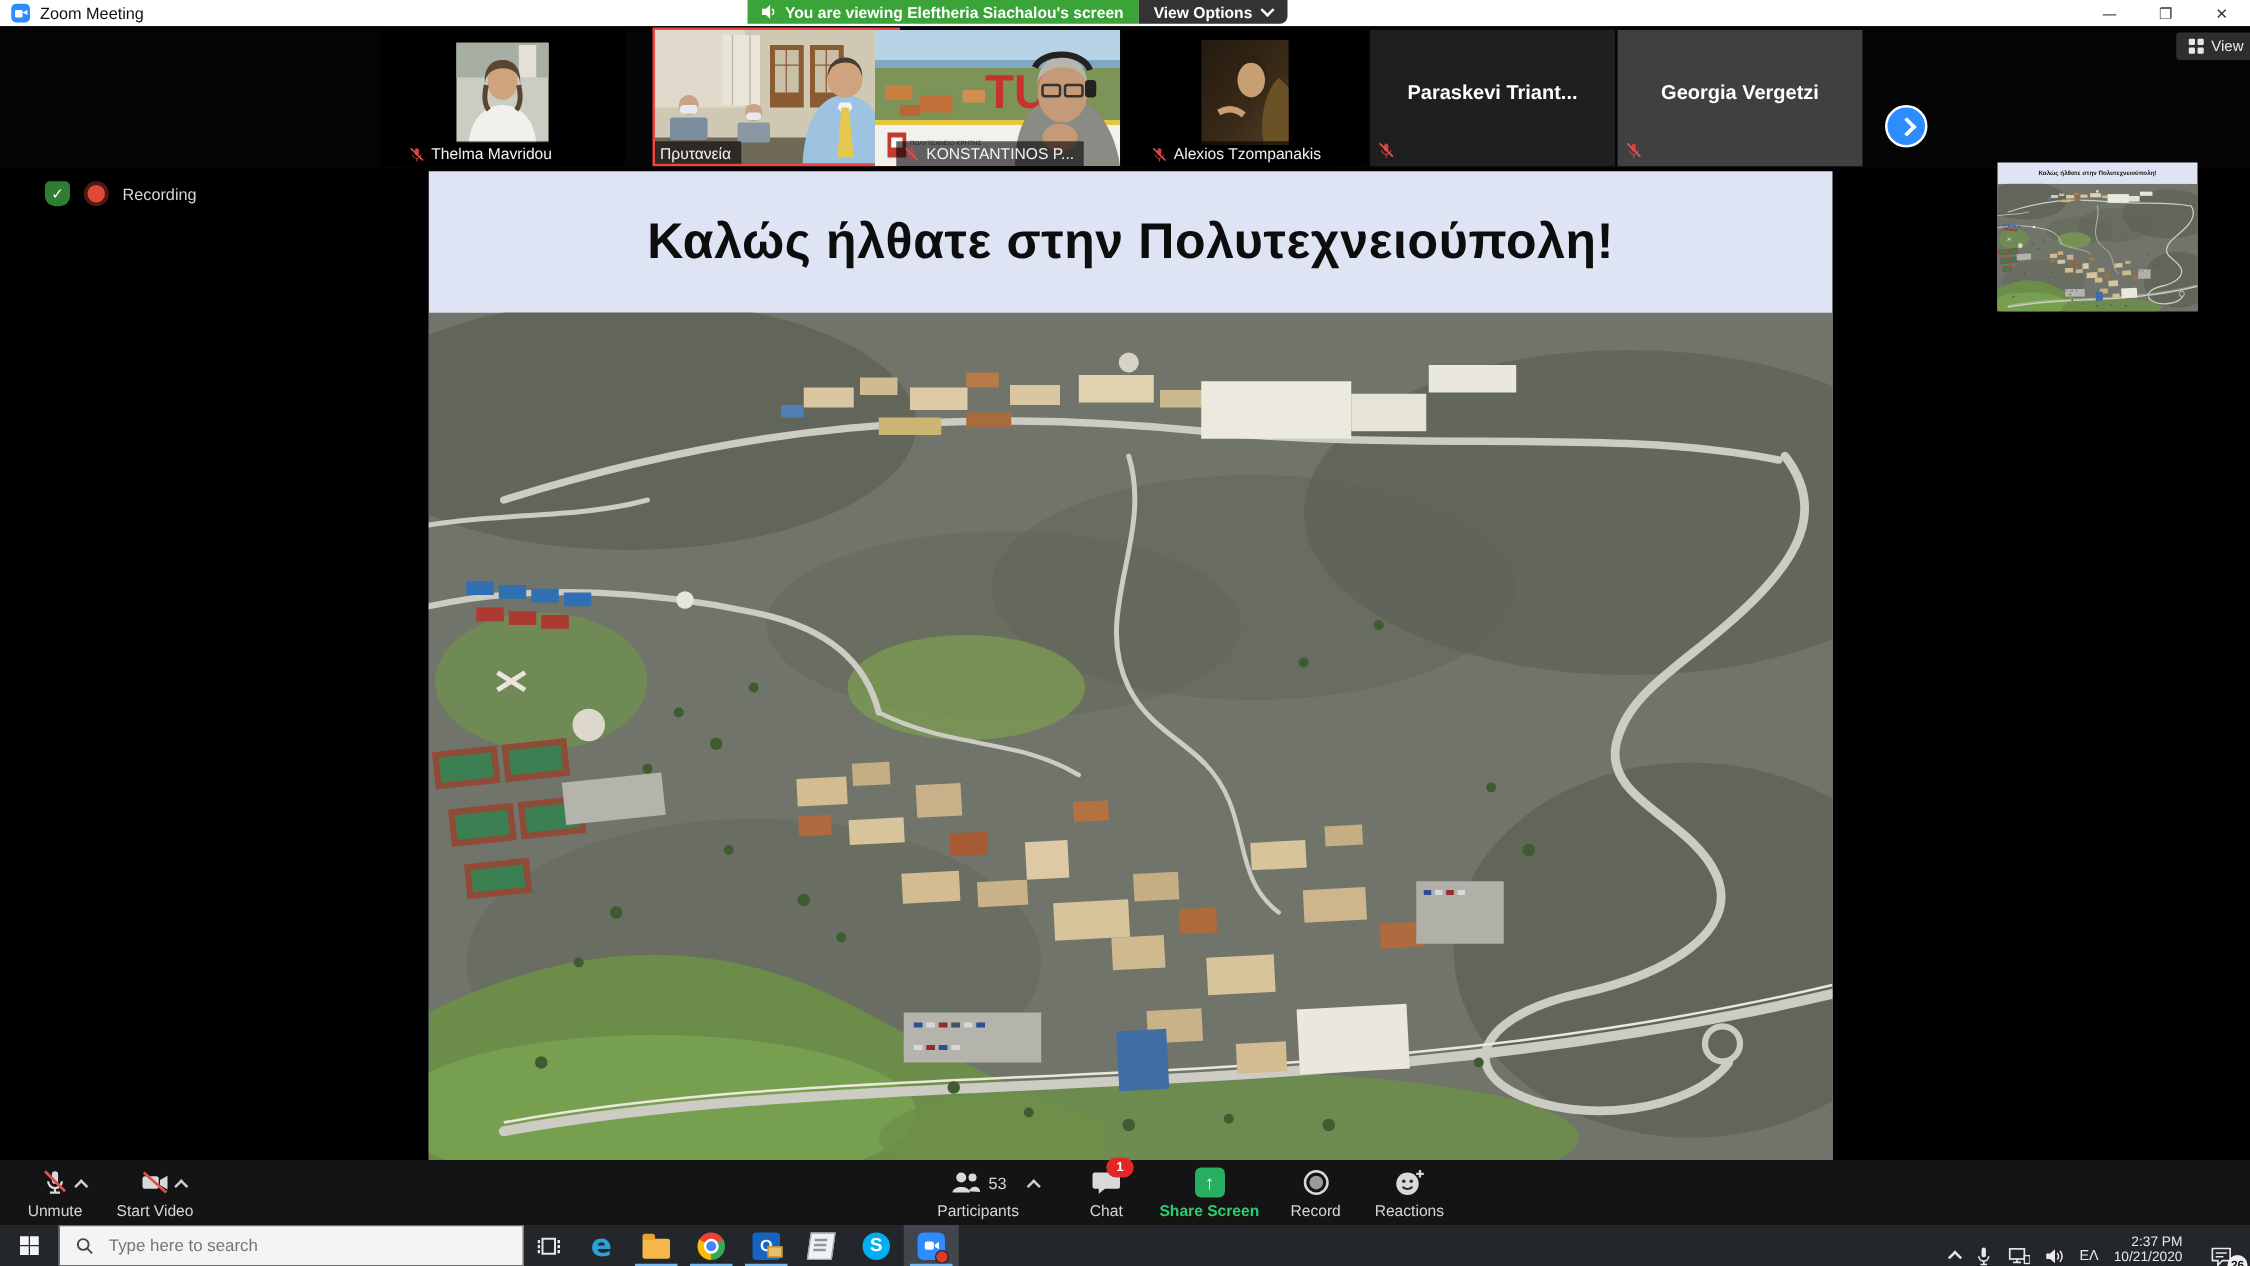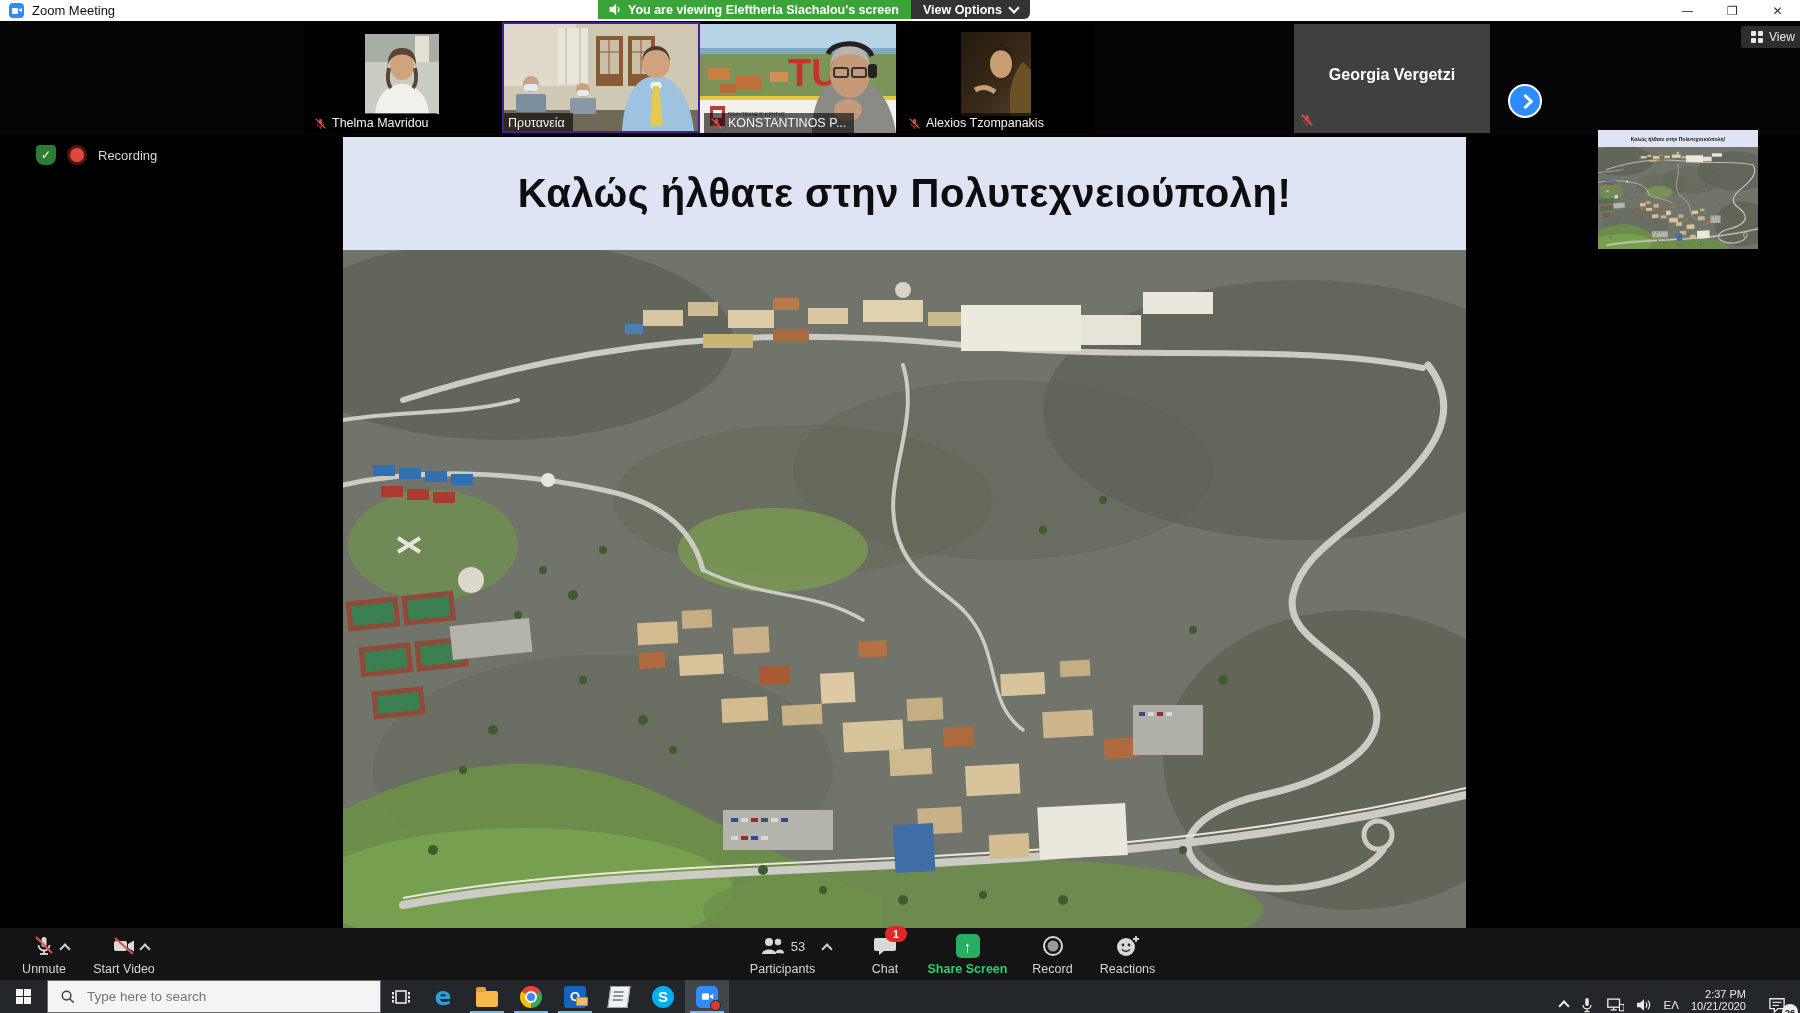--- a/index.html
+++ b/index.html
@@ -24,22 +24,22 @@
   .chev-down{transform:rotate(45deg);margin-top:-3px;}
   .chev-up{transform:rotate(-135deg);margin-top:3px;}
   .chev-right{transform:rotate(-45deg);}
   .chev-white{border-color:#fff;}
 
   
   .strip{left:0;top:21px;width:1800px;height:114px;background:#050505;}
   .tile{position:absolute;top:3px;width:196px;height:109px;background:#000;overflow:hidden;}
   .tile.namedark{background:#1f1f1f;}
   .tile.namedark2{background:#404040;}
-  .tile.active{border:2px solid #4c1d95;top:1px;width:194px;height:107px;}
-  .tile-label{position:absolute;left:4px;bottom:0;background:rgba(0,0,0,.6);color:#f2f2f2;
+  .tile.active{border:2px solid #ef4444;top:1px;width:194px;height:107px;margin-left:20px;}
+  .tile-label{position:absolute;left:17px;bottom:0;background:rgba(0,0,0,.6);color:#f2f2f2;
               font-size:12.5px;padding:3px 8px 3px 6px;display:flex;align-items:center;gap:5px;max-width:180px;
               white-space:nowrap;overflow:hidden;}
   .center-name{position:absolute;left:0;right:0;top:42px;text-align:center;color:#fff;font-size:16px;font-weight:bold;}
   .corner-mic{position:absolute;left:6px;bottom:6px;}
   .next-btn{left:1508px;top:63px;width:30px;height:30px;border-radius:50%;background:#2d8cff;border:2px solid #fff;
             display:flex;align-items:center;justify-content:center;}
   .view-btn{left:1741px;top:26px;height:22px;background:#2e2e2e;border-radius:3px;color:#e8e8e8;font-size:12px;
             display:flex;align-items:center;gap:6px;padding:0 10px;}
   .grid-ic{width:12px;height:12px;display:grid;grid-template-columns:5px 5px;grid-template-rows:5px 5px;gap:2px;}
   .grid-ic i{background:#e8e8e8;border-radius:1px;}
@@ -73,21 +73,21 @@
          font-size:10.5px;font-weight:bold;display:flex;align-items:center;justify-content:center;padding:0 3px;}
   .share-ic{width:24px;height:24px;border-radius:5px;background:#27ae60;color:#fff;display:flex;align-items:center;justify-content:center;font-size:15px;font-weight:bold;}
   .count{color:#d6d6d6;font-size:13px;margin-left:5px;}
 
   
   .taskbar{left:0;top:980px;width:1800px;height:33px;background:#23262b;display:flex;align-items:center;}
   .tb-cell{height:33px;display:flex;align-items:center;justify-content:center;position:relative;}
   .start{width:47px;}
   .winlogo{width:15px;height:15px;display:grid;grid-template-columns:7px 7px;grid-template-rows:7px 7px;gap:1px;}
   .winlogo i{background:#f5f5f5;}
-  .searchbox{width:334px;height:33px;background:#f4f4f4;display:flex;align-items:center;gap:10px;padding:0 12px;box-sizing:border-box;border:1px solid #6a6a6a;}
+  .searchbox{width:372px;height:33px;background:#f4f4f4;display:flex;align-items:center;gap:10px;padding:0 12px;box-sizing:border-box;border:1px solid #6a6a6a;}
   .searchbox input{border:none;outline:none;background:transparent;font-size:13.5px;color:#333;width:260px;font-family:"Liberation Sans",sans-serif;}
   .appcell{width:44px;}
   .appcell.running:after{content:"";position:absolute;left:5px;right:5px;bottom:0;height:2.5px;background:#76b9ed;}
   .appcell.activeapp{background:#41454c;}
   .tray{position:absolute;right:0;top:0;height:49px;display:flex;align-items:center;}
   .traycell{height:33px;display:flex;align-items:center;justify-content:center;padding:0 6px;color:#e8e8e8;}
   .lang{font-size:11.5px;}
   .clock{flex-direction:column;justify-content:flex-start;line-height:12px;font-size:11px;text-align:right;align-items:flex-end;padding-right:8px;}
   .edge-e{color:#2b9fd8;font-size:25px;font-weight:bold;font-family:"DejaVu Sans",sans-serif;}
   .skype-c{width:22px;height:22px;border-radius:50%;background:#00aff0;color:#fff;font-weight:bold;font-size:15px;display:flex;align-items:center;justify-content:center;}
@@ -384,20 +384,29 @@
         <svg width="13" height="13" viewBox="0 0 16 16">
           <rect x="6" y="2" width="4" height="7" rx="2" fill="#d23f3f"></rect>
           <path d="M4,8 a4,4 0 0 0 8,0" stroke="#d23f3f" fill="none"></path>
           <line x1="8" y1="12" x2="8" y2="15" stroke="#d23f3f"></line>
           <line x1="2" y1="2" x2="14" y2="14" stroke="#e05555" stroke-width="1.6"></line>
         </svg>
         <span>Alexios Tzompanakis</span>
       </div>
     </div>
 
+    <div class="tile namedark" style="left:1096px">
+      <div class="center-name">Paraskevi  Triant...</div>
+      <svg class="corner-mic" width="14" height="14" viewBox="0 0 16 16">
+        <rect x="6" y="2" width="4" height="7" rx="2" fill="#d23f3f"></rect>
+        <path d="M4,8 a4,4 0 0 0 8,0" stroke="#d23f3f" fill="none"></path>
+        <line x1="8" y1="12" x2="8" y2="15" stroke="#d23f3f"></line>
+        <line x1="2" y1="2" x2="14" y2="14" stroke="#e05555" stroke-width="1.6"></line>
+      </svg>
+    </div>
 
     <div class="tile namedark2" style="left:1294px">
       <div class="center-name">Georgia Vergetzi</div>
       <svg class="corner-mic" width="14" height="14" viewBox="0 0 16 16">
         <rect x="6" y="2" width="4" height="7" rx="2" fill="#d23f3f"></rect>
         <path d="M4,8 a4,4 0 0 0 8,0" stroke="#d23f3f" fill="none"></path>
         <line x1="8" y1="12" x2="8" y2="15" stroke="#d23f3f"></line>
         <line x1="2" y1="2" x2="14" y2="14" stroke="#e05555" stroke-width="1.6"></line>
       </svg>
     </div>

